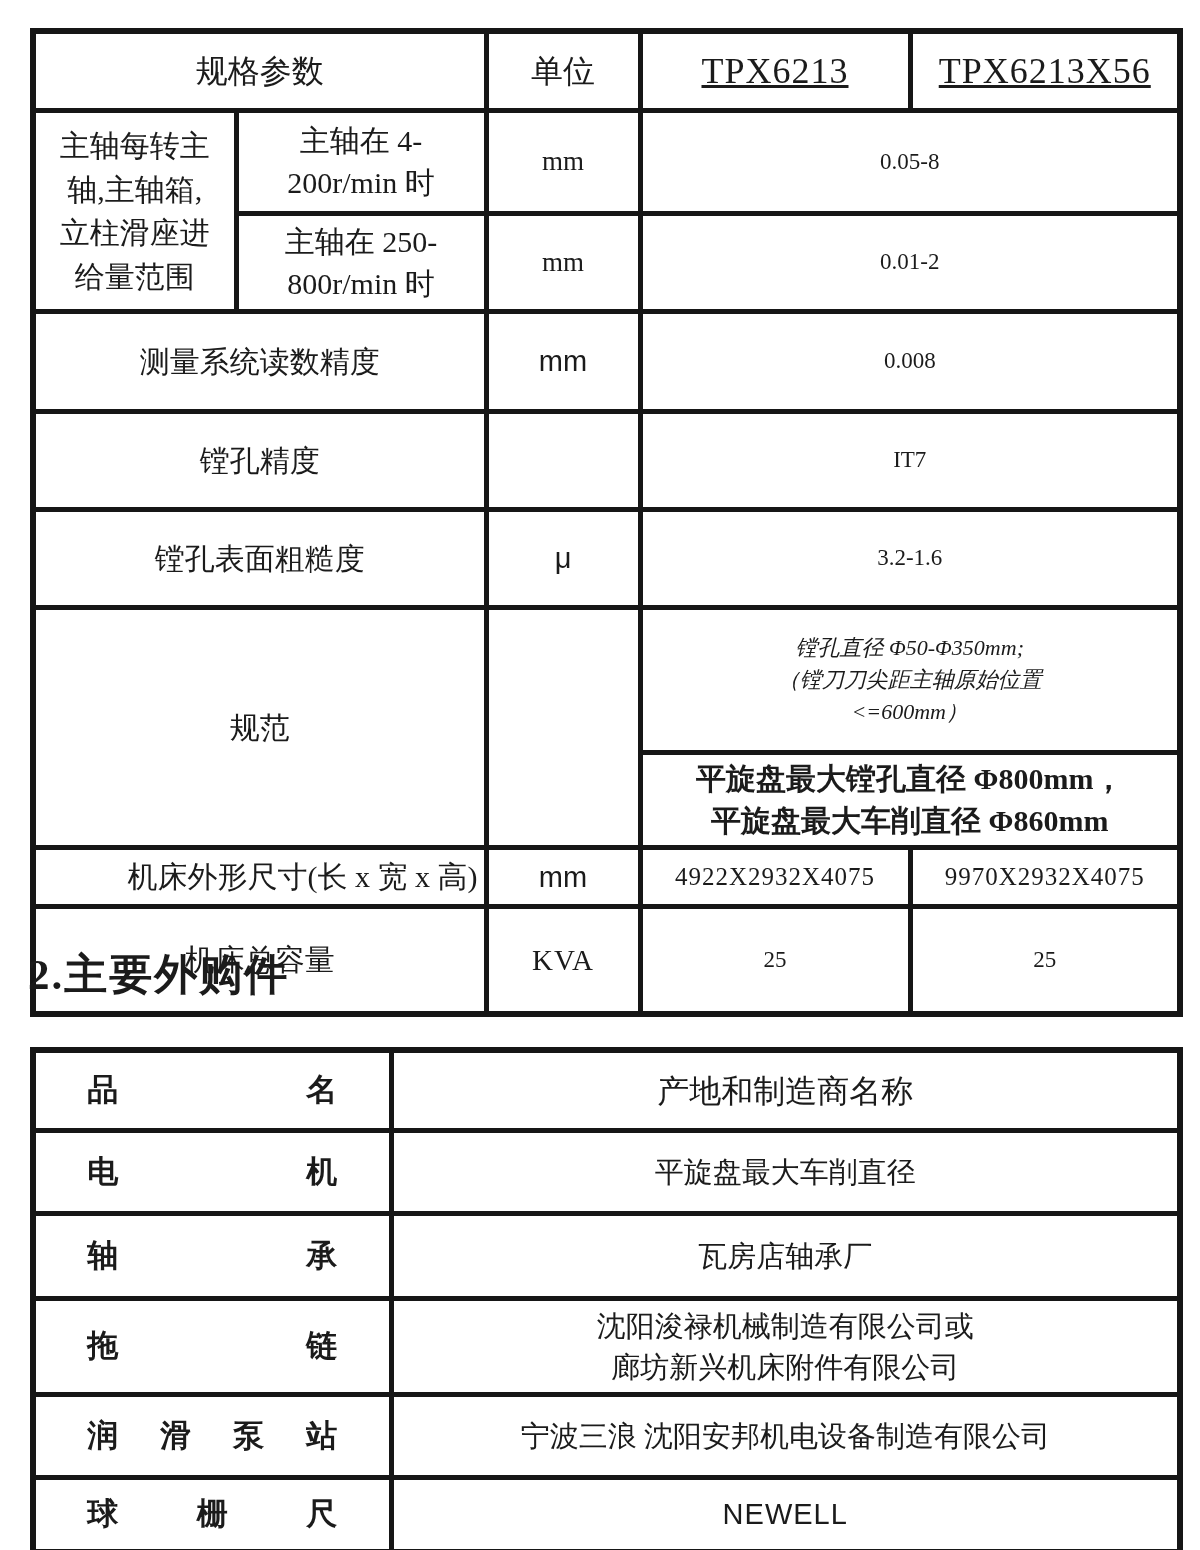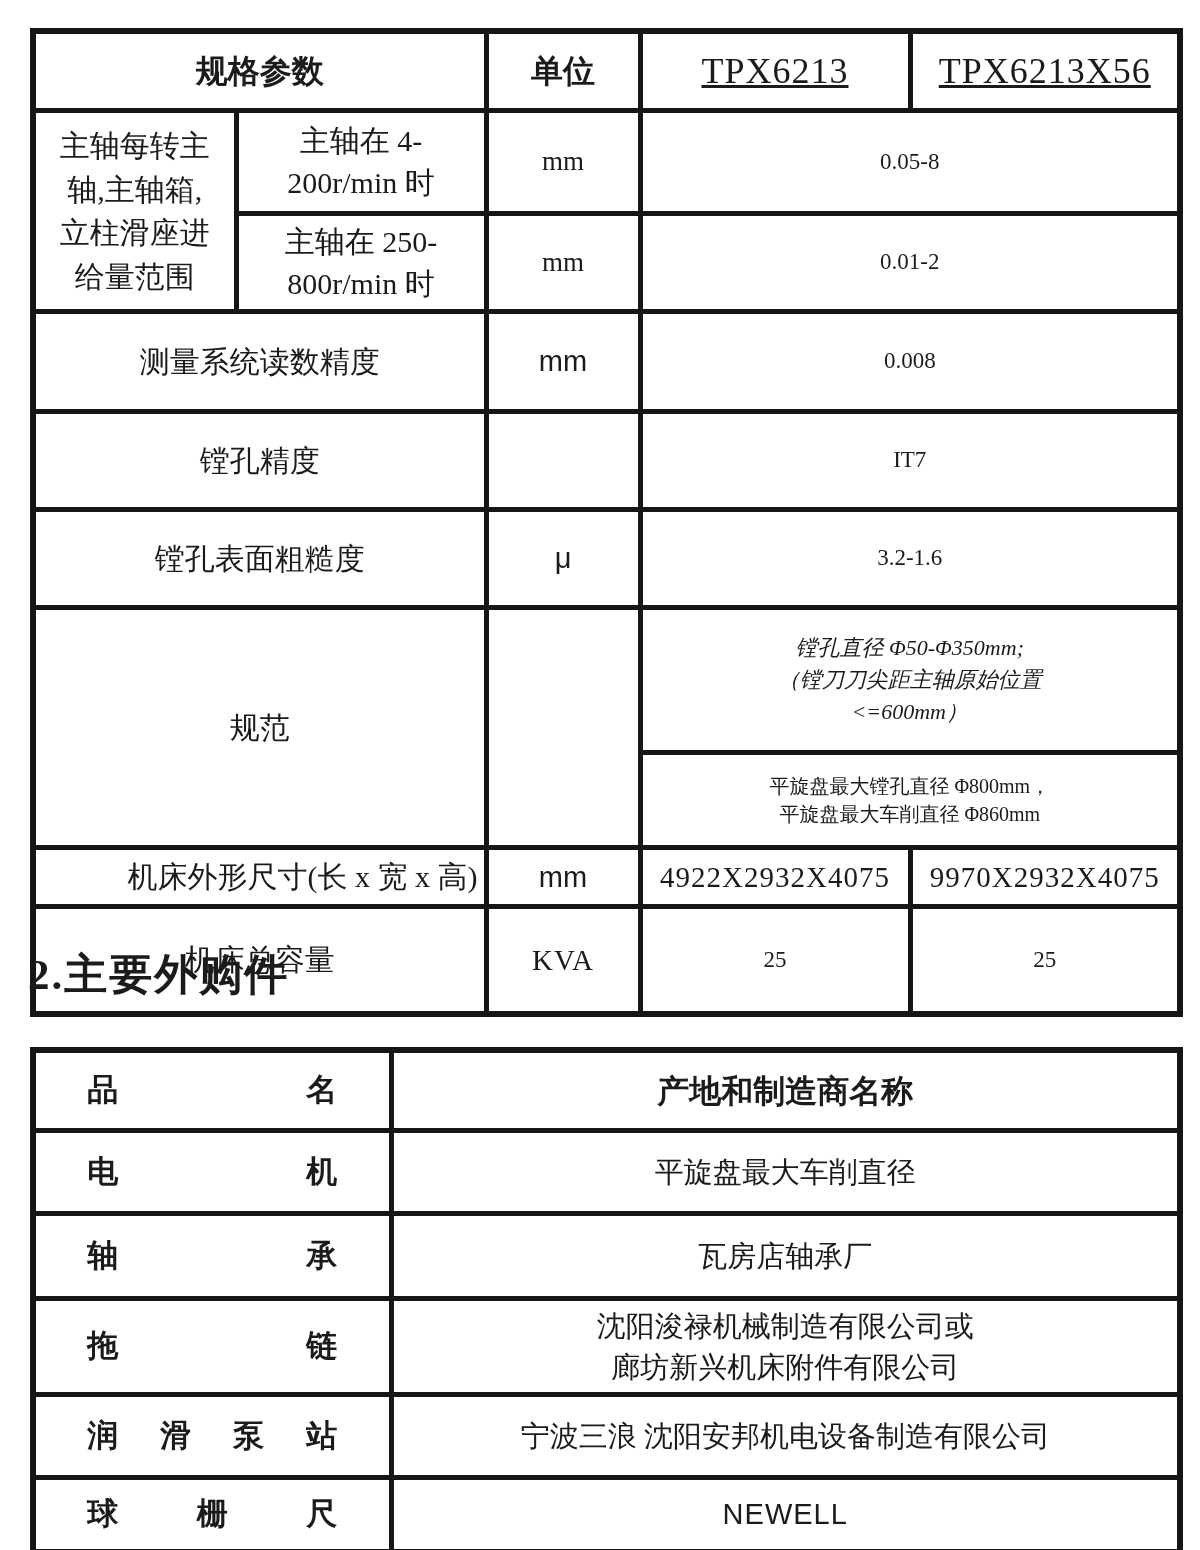--- a/index.html
+++ b/index.html
@@ -35,32 +35,32 @@
   .h-r8  td{height:98px;}
 
   
   .p-head td{height:71px;}
   .p-r1 td{height:74px;}
   .p-r2 td{height:76px;}
   .p-r3 td{height:87px;}
   .p-r4 td{height:74px;}
   .p-r5 td{height:65px;}
   .pre{white-space:pre-line;}
-  .head-cjk{font-weight:bold;font-size:32px;font-family:"Liberation Sans","DejaVu Sans",sans-serif;}
+  .head-cjk{font-weight:normal;font-size:32px;font-family:"Liberation Sans","DejaVu Sans",sans-serif;}
   .model{font-size:36px;letter-spacing:1px;text-decoration:underline;}
   .val{font-size:23px;}
   .u-serif{font-size:27px;}
   .u-sans{font-family:"Liberation Sans","DejaVu Sans",sans-serif;font-size:29px;}
   .u-kva{font-size:29px;letter-spacing:1px;}
   .feed-label{line-height:1.45;}
   .cond{line-height:1.4;}
   .spec-val1{line-height:1.45;font-size:22px;font-style:italic;}
-  .spec-val2{line-height:1.4;font-size:20px;}
+  .spec-val2{line-height:1.4;font-size:30px;font-weight:bold;}
   .dim-label{font-size:30px;text-align:right;}
-  .dim-val{font-size:29px;letter-spacing:1px;}
+  .dim-val{font-size:25px;letter-spacing:1px;}
 
   .section-heading{
     position:absolute;left:28px;top:946px;
     margin:0;font-size:43px;font-weight:bold;
     letter-spacing:2px;
     font-family:"Liberation Serif","DejaVu Serif",serif;
   }
 
   .spread{display:flex;justify-content:space-between;width:250px;margin:0 auto;}
   .part-name{font-weight:bold;font-size:31px;font-family:"Liberation Sans","DejaVu Sans",sans-serif;}

